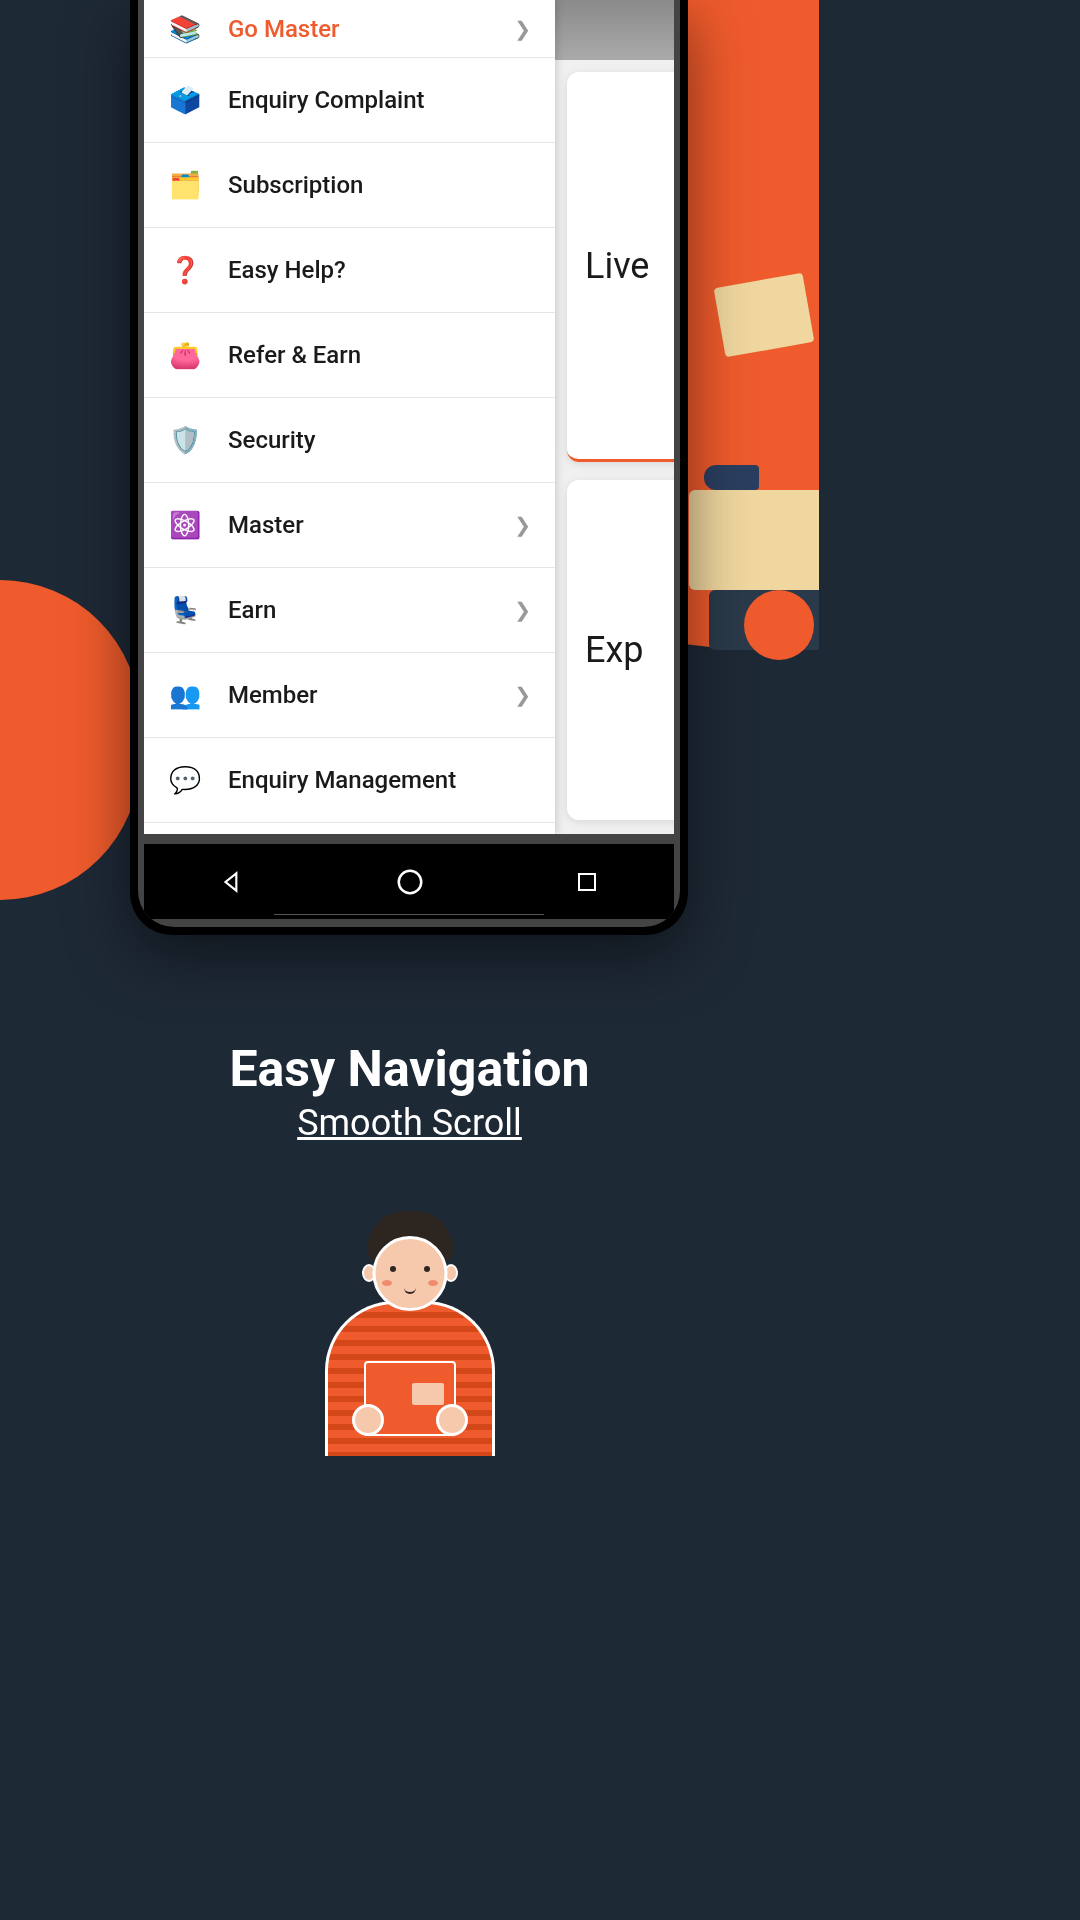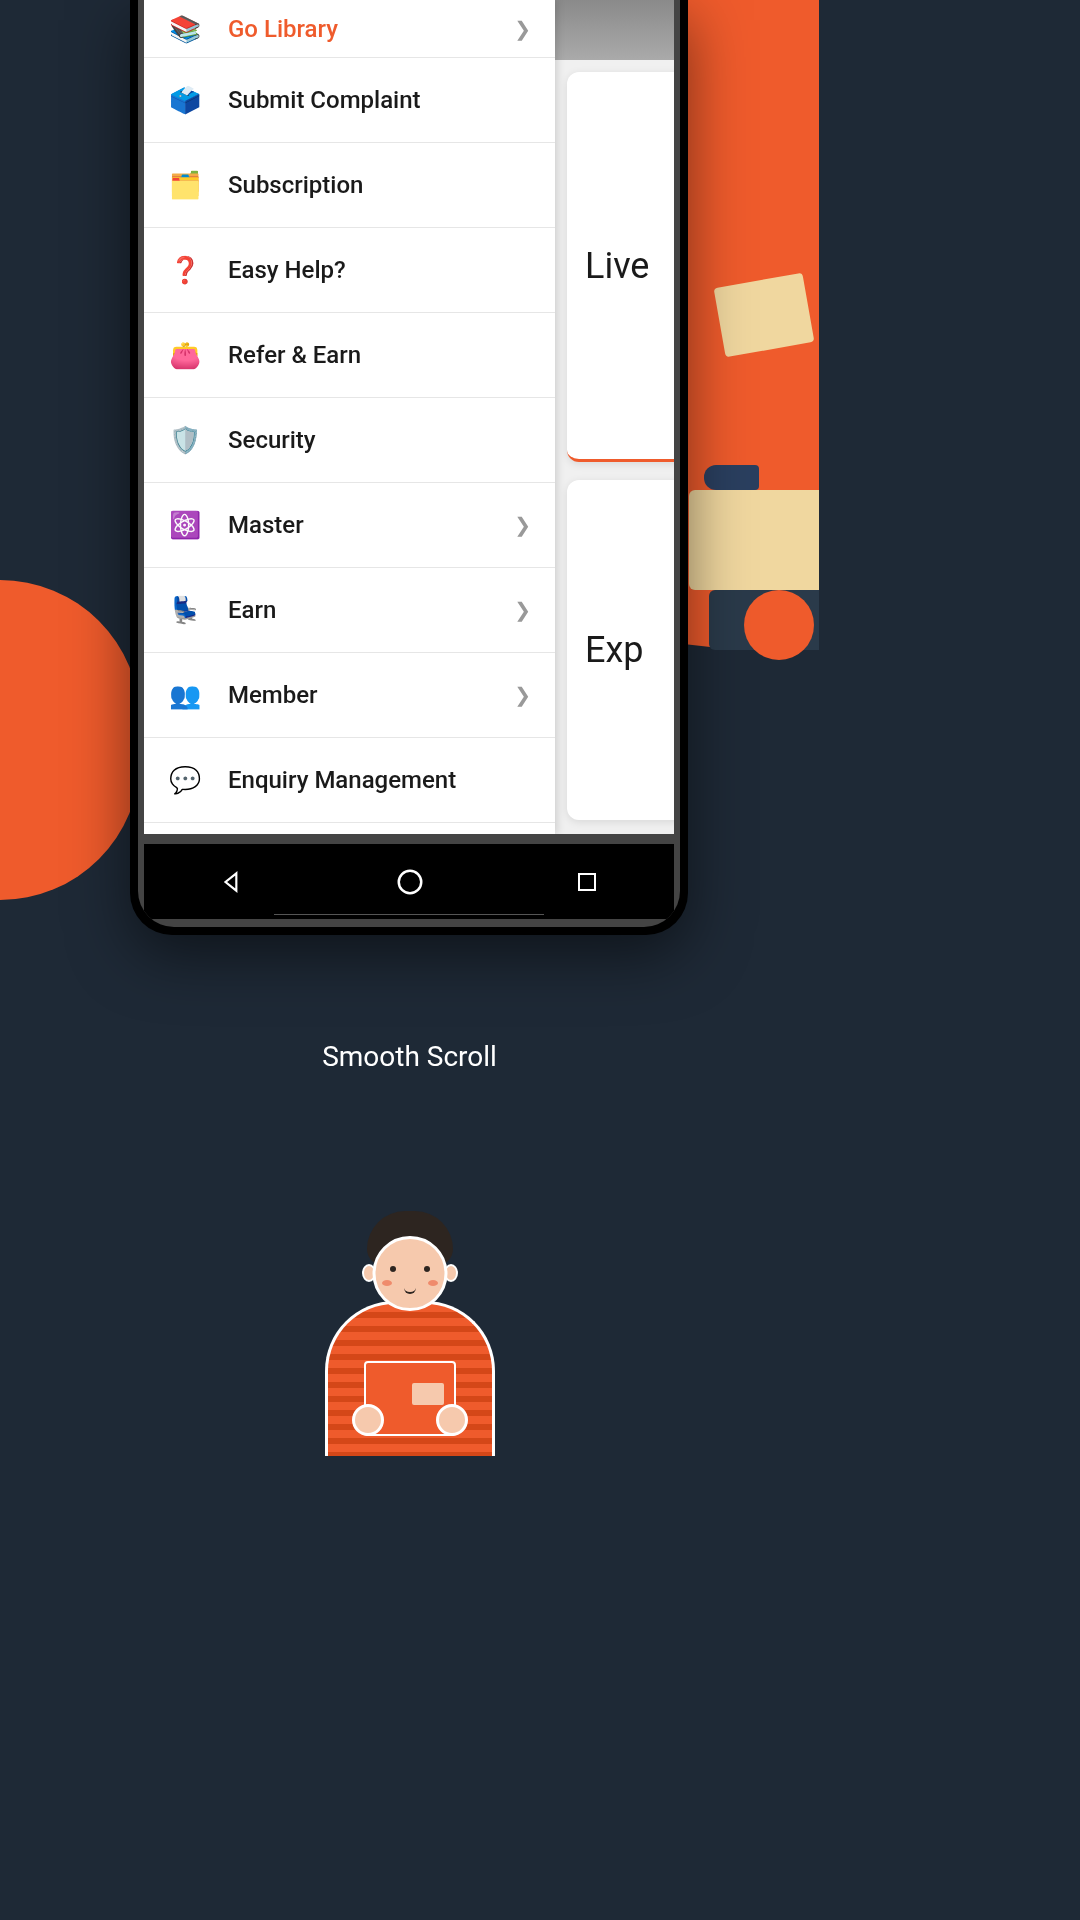--- a/index.html
+++ b/index.html
@@ -231,22 +231,23 @@
     text-align: center;
     color: #fff;
     z-index: 5;
   }
   .caption h1 {
     font-size: 50px;
     font-weight: 700;
     margin-bottom: 4px;
   }
   .caption h2 {
-    font-size: 28px;
+    font-size: 36px;
     font-weight: 400;
+    text-decoration: underline;
   }
   
   .character {
     position: absolute;
     bottom: 0;
     left: 50%;
     transform: translateX(-50%);
     width: 240px;
     height: 250px;
     z-index: 5;
@@ -372,27 +373,27 @@
   <div class="reader-book"></div>
 </div>
 
 <div class="phone">
   <div class="phone-inner">
     <div class="phone-screen">
       <div class="sidebar">
 
         <div class="menu-item active first">
           <span class="menu-icon">📚</span>
-          <span class="menu-label">Go Library</span>
+          <span class="menu-label">Go Master</span>
           <span class="menu-chevron">❯</span>
         </div>
 
         <div class="menu-item">
           <span class="menu-icon">🗳️</span>
-          <span class="menu-label">Submit Complaint</span>
+          <span class="menu-label">Enquiry Complaint</span>
         </div>
 
         <div class="menu-item">
           <span class="menu-icon">🗂️</span>
           <span class="menu-label">Subscription</span>
         </div>
 
         <div class="menu-item">
           <span class="menu-icon">❓</span>
           <span class="menu-label">Easy Help?</span>
@@ -457,20 +458,21 @@
       <div class="nav-icon nav-recent">
         <svg viewBox="0 0 24 24" fill="none" stroke="#fff" stroke-width="2">
             <rect x="4" y="4" width="16" height="16"></rect>
           </svg>
       </div>
     </div>
   </div>
 </div>
 
 <div class="caption">
+  <h1>Easy Navigation</h1>
   <h2>Smooth Scroll</h2>
 </div>
 
 <div class="character">
   <div class="char-body"></div>
   <div class="char-book">
       <div class="char-book-label"></div>
     </div>
   <div class="char-hand-l"></div>
   <div class="char-hand-r"></div>

